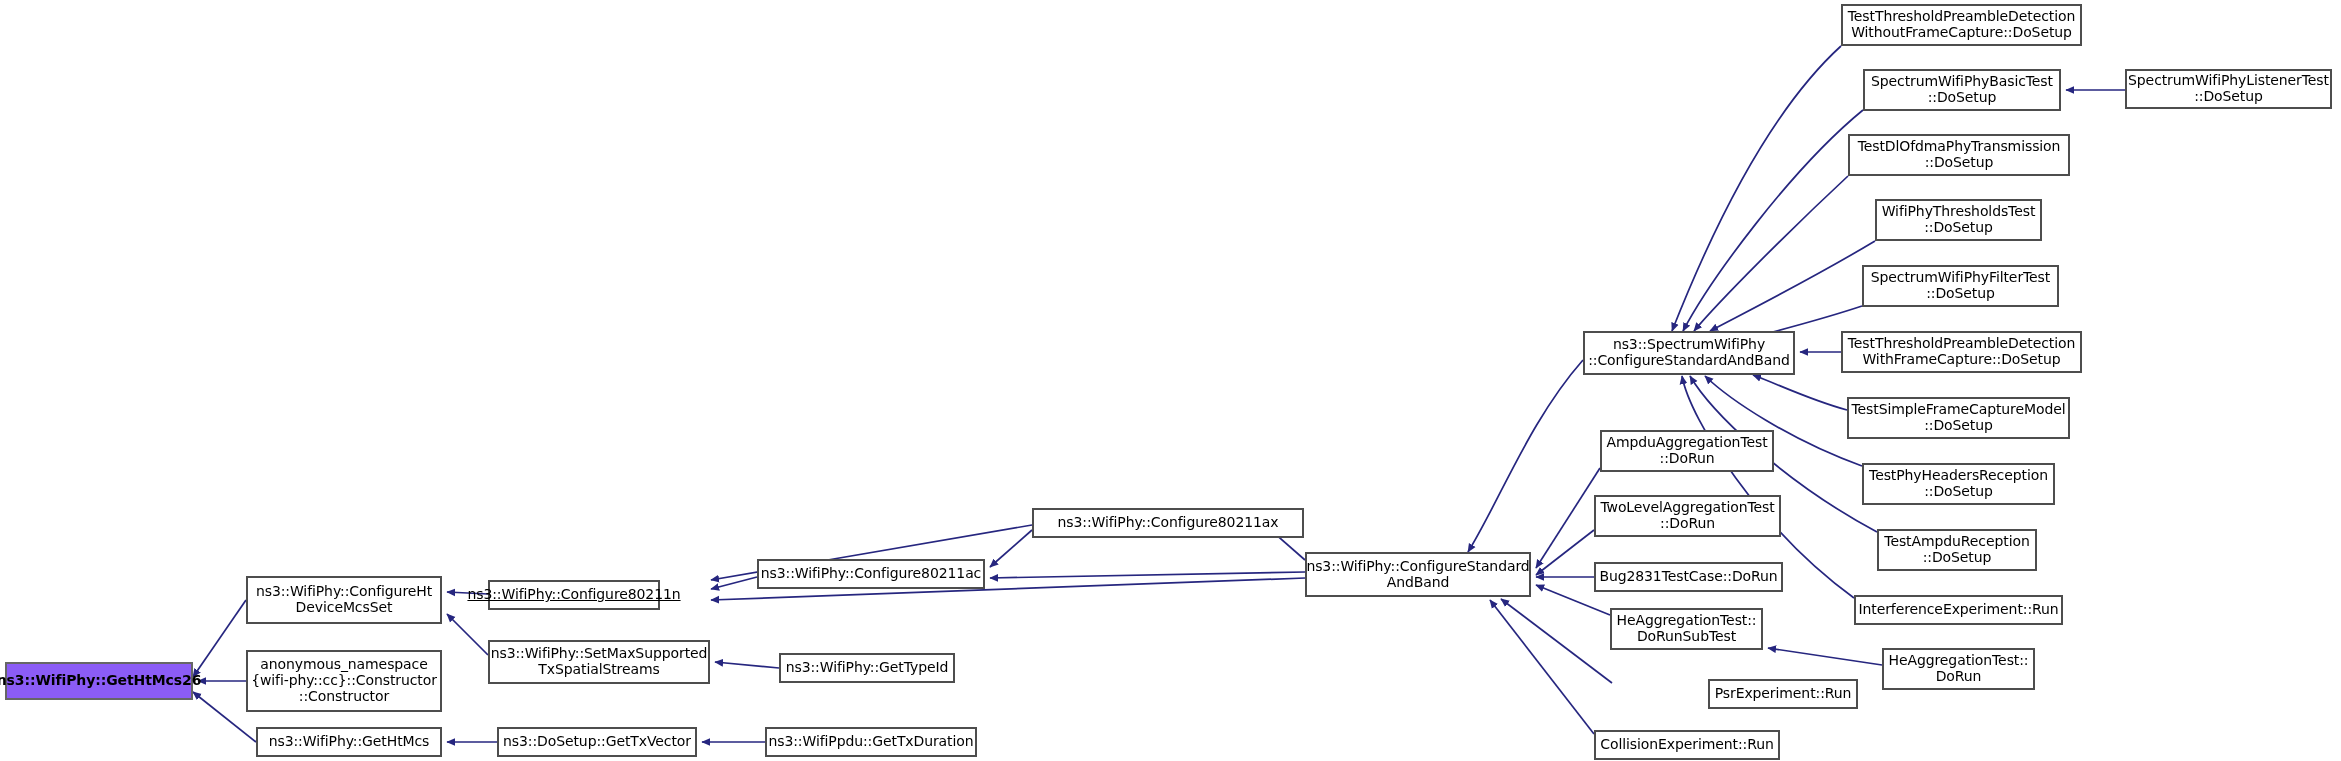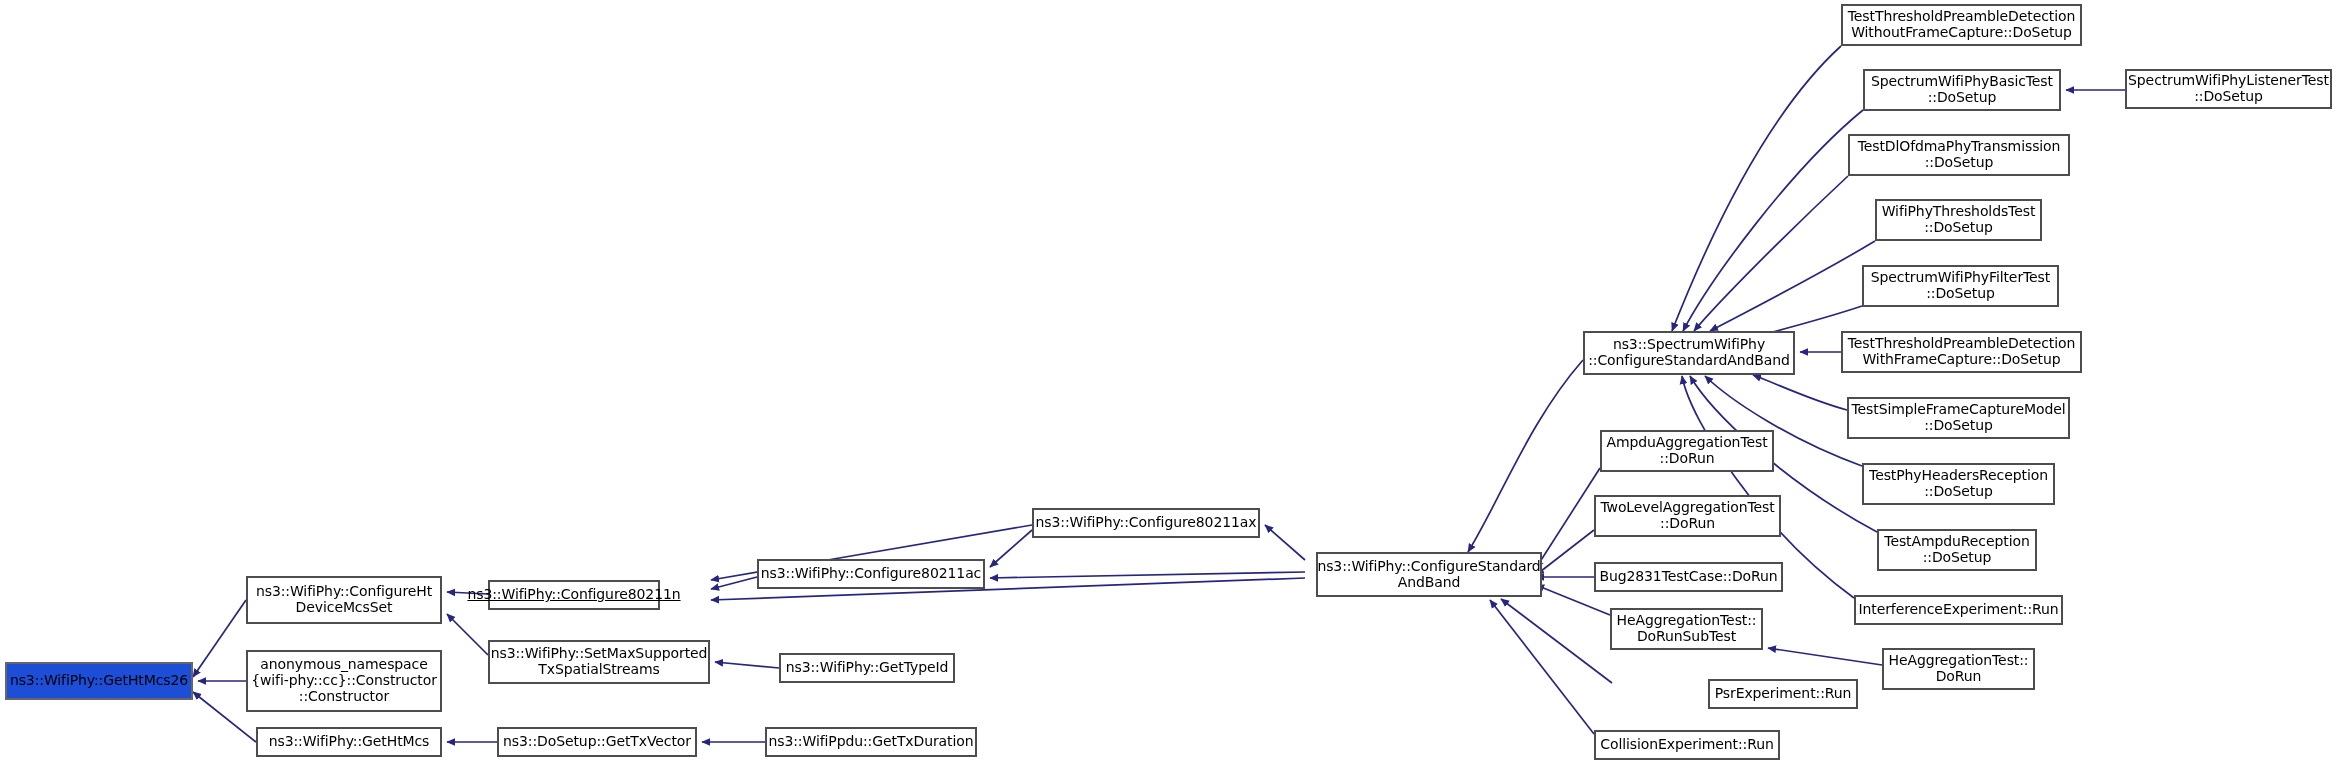--- a/index.html
+++ b/index.html
@@ -30,22 +30,23 @@
     justify-content:center;
     text-align:center;
     font-size:14px;
     line-height:1.12;
     letter-spacing:-0.1px;
     white-space:pre-line;
     z-index:3;
   }
   .node.thick{ border:2px solid #4d4d4d; }
   .node.current{
-    background:#1d4ed8;
+    background:#8b5cf6;
     border:2px solid #666666;
+    font-weight:bold;
   }
 </style>
 </head>
 <body>
 
 <div id="canvas" style="background: rgb(255, 255, 255);">
   <svg id="edges" viewBox="0 0 2341 761" xmlns="http://www.w3.org/2000/svg">
     <defs>
       <marker id="ah" viewBox="0 0 10 10" refX="9.2" refY="5" markerWidth="5.2" markerHeight="5.2" orient="auto-start-reverse">
         <path d="M 0 0.6 L 10 5 L 0 9.4 z" fill="#26267f"></path>
@@ -94,22 +95,22 @@
 {wifi-phy::cc}::Constructor
 ::Constructor</div>
     <div class="node thick" style="left: 256px; top: 727px; width: 186px; height: 30px;">ns3::WifiPhy::GetHtMcs</div>
     <div class="node thick" style="left: 488px; top: 580px; width: 172px; height: 30px; text-decoration: underline;">ns3::WifiPhy::Configure80211n</div>
     <div class="node thick" style="left: 488px; top: 640px; width: 222px; height: 44px;">ns3::WifiPhy::SetMaxSupported
 TxSpatialStreams</div>
     <div class="node thick" style="left: 497px; top: 727px; width: 200px; height: 30px;">ns3::DoSetup::GetTxVector</div>
     <div class="node thick" style="left: 757px; top: 559px; width: 228px; height: 30px;">ns3::WifiPhy::Configure80211ac</div>
     <div class="node thick" style="left: 779px; top: 653px; width: 176px; height: 30px;">ns3::WifiPhy::GetTypeId</div>
     <div class="node thick" style="left: 765px; top: 727px; width: 212px; height: 30px;">ns3::WifiPpdu::GetTxDuration</div>
-    <div class="node thick" style="left: 1032px; top: 508px; width: 228px; height: 30px;">ns3::WifiPhy::Configure80211ax</div>
-    <div class="node thick" style="left: 1305px; top: 552px; width: 226px; height: 45px; margin-left: 11px;">ns3::WifiPhy::ConfigureStandard
+    <div class="node thick" style="left: 1032px; top: 508px; width: 272px; height: 30px;">ns3::WifiPhy::Configure80211ax</div>
+    <div class="node thick" style="left: 1305px; top: 552px; width: 226px; height: 45px;">ns3::WifiPhy::ConfigureStandard
 AndBand</div>
     <div class="node thick" style="left: 1583px; top: 331px; width: 212px; height: 44px;">ns3::SpectrumWifiPhy
 ::ConfigureStandardAndBand</div>
     <div class="node thick" style="left: 1600px; top: 430px; width: 174px; height: 42px;">AmpduAggregationTest
 ::DoRun</div>
     <div class="node thick" style="left: 1594px; top: 495px; width: 187px; height: 42px;">TwoLevelAggregationTest
 ::DoRun</div>
     <div class="node thick" style="left: 1594px; top: 562px; width: 189px; height: 30px;">Bug2831TestCase::DoRun</div>
     <div class="node thick" style="left: 1610px; top: 608px; width: 153px; height: 42px;">HeAggregationTest::
 DoRunSubTest</div>

